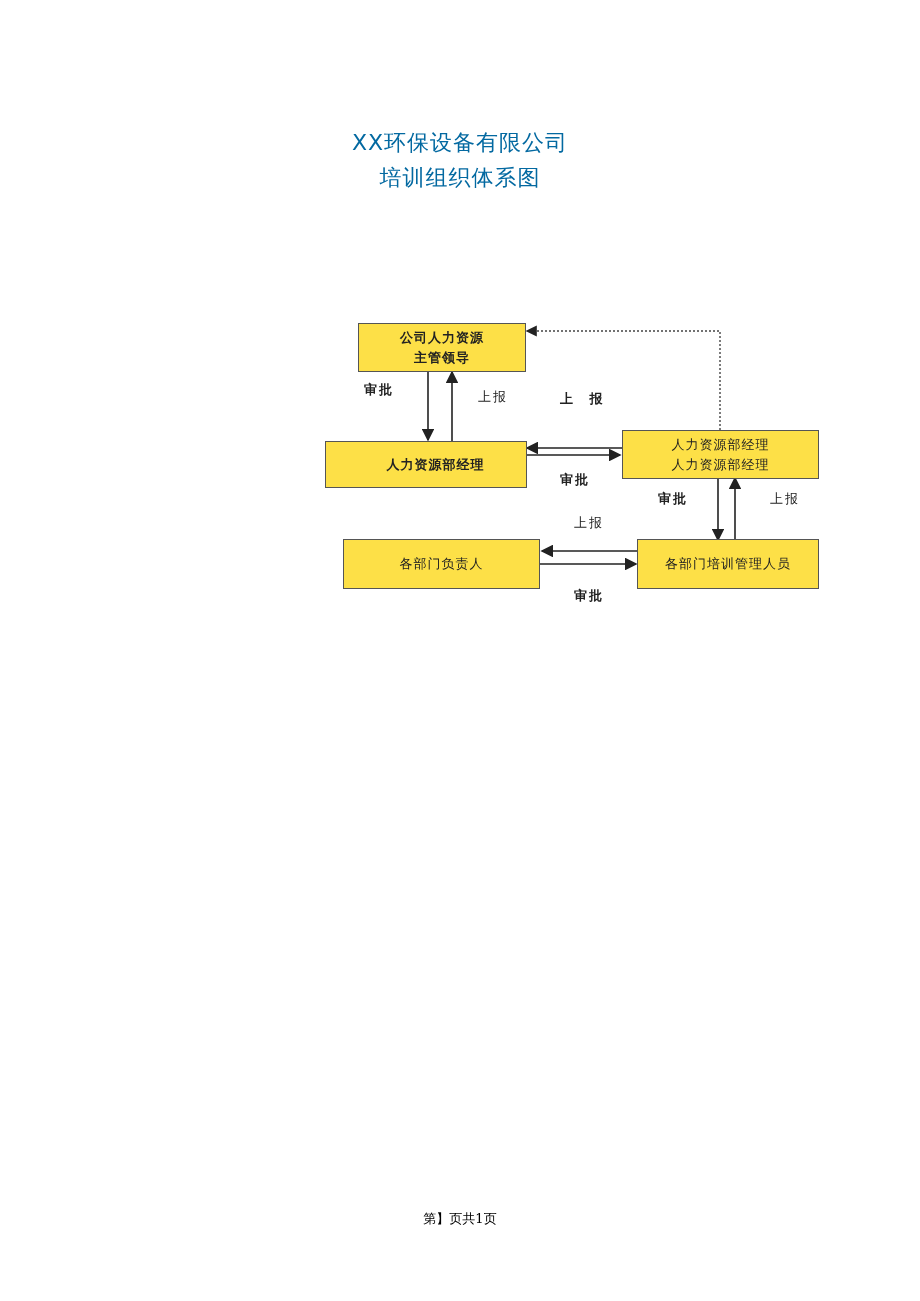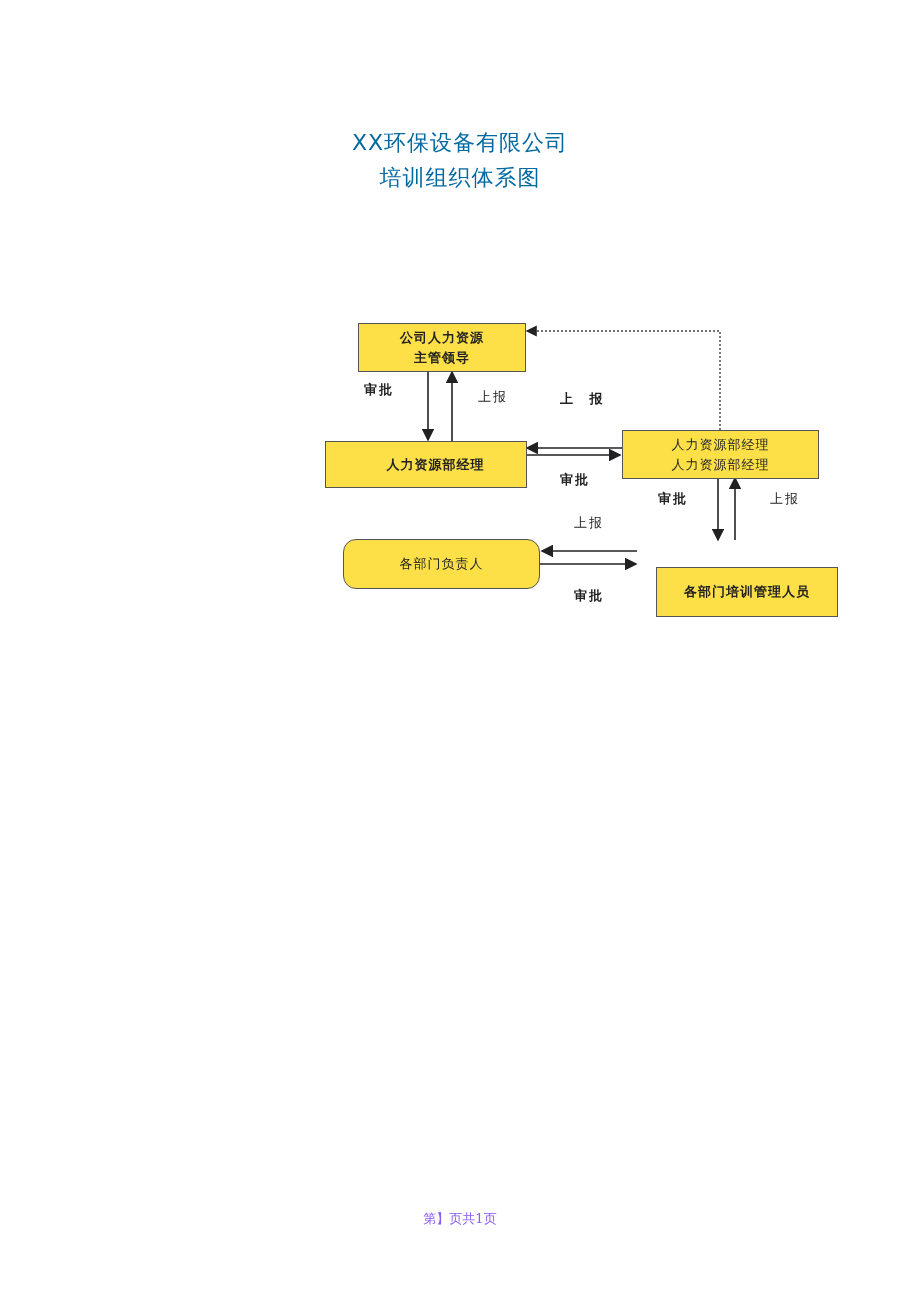--- a/index.html
+++ b/index.html
@@ -6,21 +6,21 @@
   body { width:920px; height:1301px; position:relative; overflow:hidden;
          font-family:"DejaVu Sans", sans-serif; color:#111; }
   .title { position:absolute; left:0; width:920px; text-align:center;
            font-size:22px; color:#0369a1; letter-spacing:1px; }
   .box { position:absolute; border:1.5px solid #555; background:#fde047;
          display:flex; flex-direction:column; align-items:center; justify-content:center;
          font-size:13px; font-weight:bold; color:#222; line-height:20px; letter-spacing:1px; }
   .lbl { position:absolute; font-size:13px; font-weight:bold; color:#222; letter-spacing:2px;margin-left:8px; }
   svg.conn { position:absolute; left:0; top:0; }
   .footer { position:absolute; top:1210px; left:0; width:920px; text-align:center;
-            font-size:13px; color:#8b5cf6; font-family:"DejaVu Serif", serif; }
+            font-size:13px; color:#000000; font-family:"DejaVu Serif", serif; }
 </style>
 </head>
 <body>
 
 <div class="title" style="top:128px;">XX环保设备有限公司</div>
 <div class="title" style="top:163px;text-align:center;">培训组织体系图</div>
 
 <svg class="conn" width="920" height="1301">
   <defs>
     <marker id="ah" markerWidth="8" markerHeight="8" refX="7" refY="4" orient="auto">
@@ -50,25 +50,25 @@
 
 <div class="box" style="left:325px;top:441px;width:181px;height:45px;padding-left:19px;">
   <span>人力资源部经理</span>
 </div>
 
 <div class="box" style="left:622px;top:430px;width:195px;height:47px;font-weight:normal;">
   <span>人力资源部经理</span>
   <span>人力资源部经理</span>
 </div>
 
-<div class="box" style="left:343px;top:539px;width:195px;height:48px;font-weight:normal;border-radius:13px;">
+<div class="box" style="left:343px;top:539px;width:195px;height:48px;font-weight:normal;">
   <span>各部门负责人</span>
 </div>
 
-<div class="box" style="left:656px;top:539px;width:180px;height:48px;font-weight:bold;margin-top:28px;">
+<div class="box" style="left:637px;top:539px;width:180px;height:48px;font-weight:normal;">
   <span>各部门培训管理人员</span>
 </div>
 
 <div class="lbl" style="left:356px;top:381px;">审批</div>
 <div class="lbl" style="left:470px;top:388px;font-weight:normal;">上报</div>
 <div class="lbl" style="left:552px;top:390px;letter-spacing:6px;">上 报</div>
 <div class="lbl" style="left:552px;top:471px;">审批</div>
 <div class="lbl" style="left:650px;top:490px;">审批</div>
 <div class="lbl" style="left:762px;top:490px;font-weight:normal;">上报</div>
 <div class="lbl" style="left:566px;top:514px;font-weight:normal;">上报</div>

